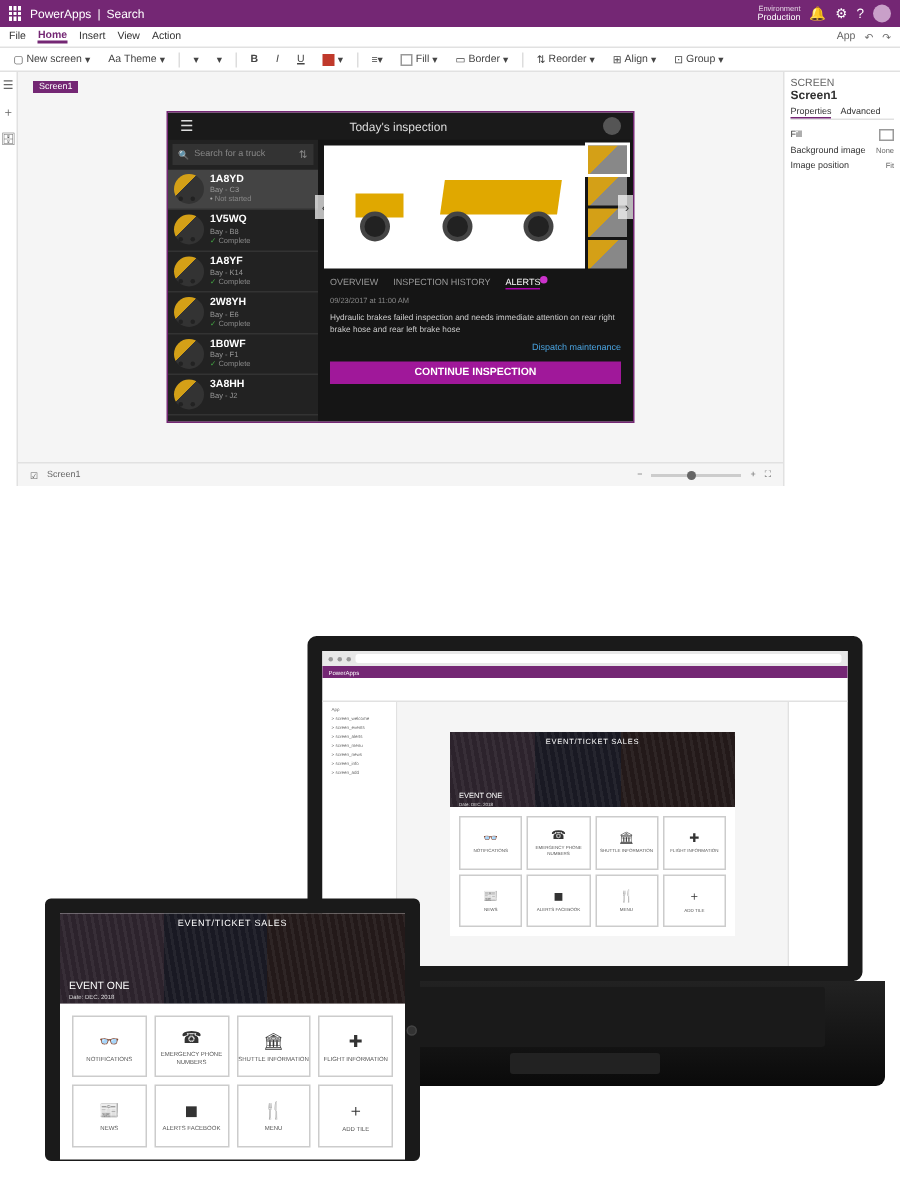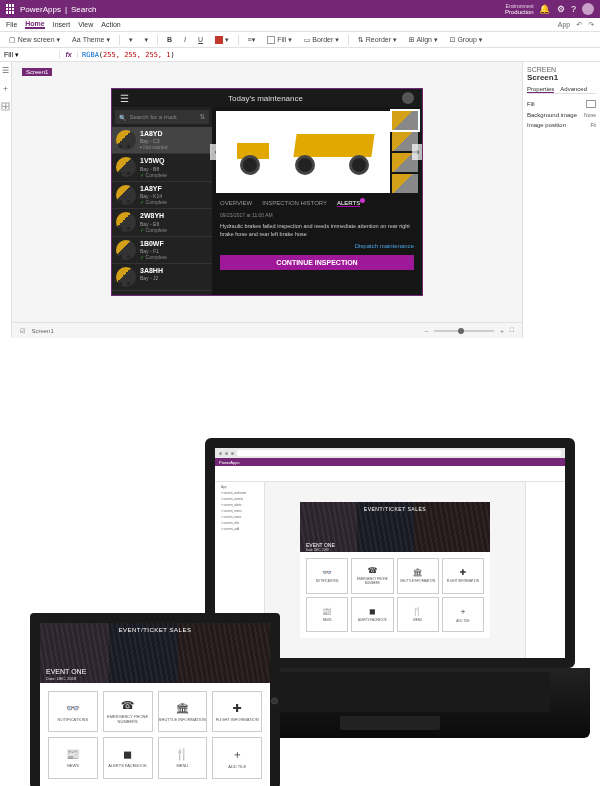--- a/index.html
+++ b/index.html
@@ -234,42 +234,37 @@
     <span class="sep"></span>
     <div class="btn">≡▾</div>
     <div class="btn"><span class="tiny-icon clr-border"></span> <span>Fill</span> ▾</div>
     <div class="btn">▭ <span>Border</span> ▾</div>
     <span class="sep"></span>
     <div class="btn">⇅ <span>Reorder</span> ▾</div>
     <div class="btn">⊞ <span>Align</span> ▾</div>
     <div class="btn">⊡ <span>Group</span> ▾</div>
   </div>
 
-  <div class="fx-bar">
-    <div class="prop"><span>Fill</span> ▾</div>
-    <div class="fx">fx</div>
-    <div class="formula"><span class="fn">RGBA</span>(<span class="num">255, 255, 255, 1</span>)</div>
-  </div>
 
   <div class="body">
     <div class="left-rail">
       <span>☰</span>
       <span>＋</span>
       <span>🗄</span>
     </div>
 
 
     <div class="canvas-area">
       <div class="canvas-scroll">
         <div class="selection-label">Screen1</div>
 
         <div class="app">
           <div class="app-header">
             <span class="menu">☰</span>
-            <span>Today's maintenance</span>
+            <span>Today's inspection</span>
             <span class="user"></span>
           </div>
           <div class="app-body">
             <div class="app-list">
               <div class="app-search">🔍 <span>Search for a truck</span><span class="filter">⇅</span></div>
               <div class="truck-list" id="truck-list">
                   <div class="truck-item sel">
                     <div class="truck-thumb"></div>
                     <div class="truck-info">
                       <span class="id">1A8YD</span>

